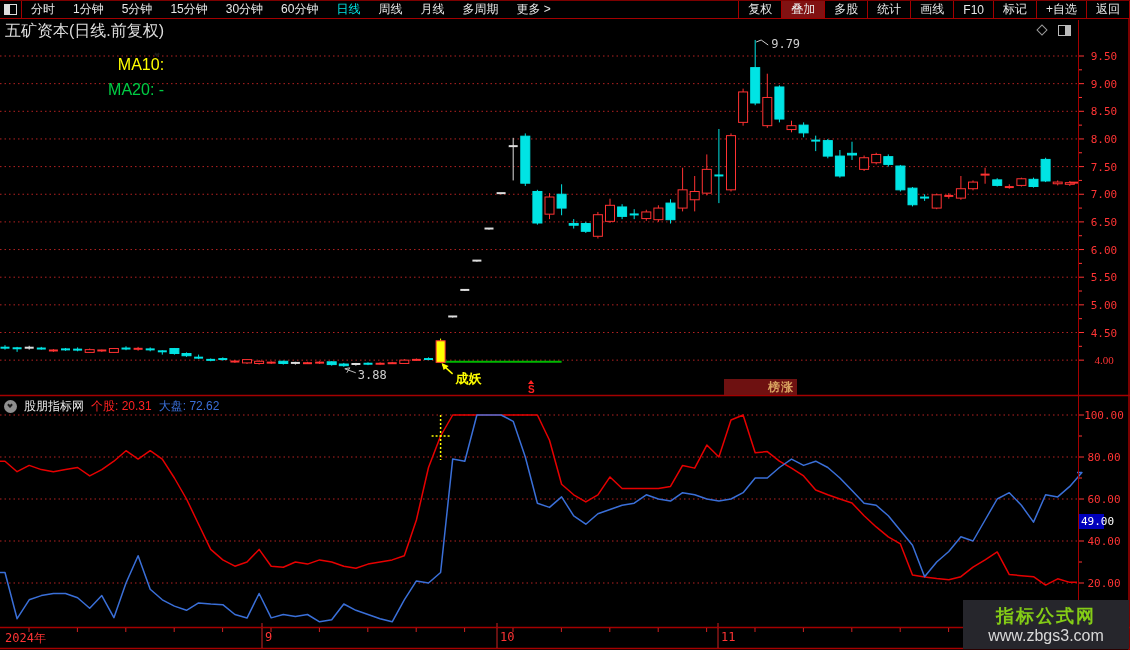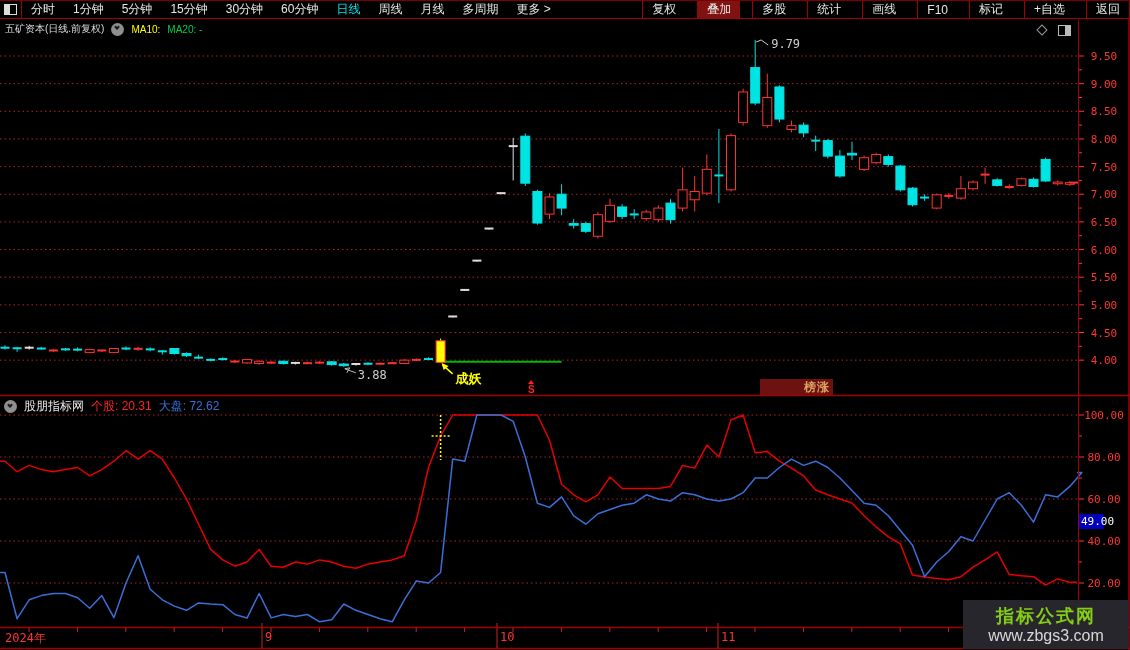--- a/index.html
+++ b/index.html
@@ -10,28 +10,28 @@
   
   .menubar { position:absolute; top:0; left:0; width:1130px; height:19px;
     border-top:1px solid #7c0000; border-bottom:1px solid #a40000;
     display:flex; align-items:stretch; color:#e8e8e8; font-size:12px; z-index:10; background:#000; }
   .win-icon { width:13px; height:11px; border:1px solid #ddd; position:relative; align-self:center; margin:0 4px 0 4px; }
   .win-icon::after { content:""; position:absolute; left:0; top:0; width:5px; height:9px; background:#ddd; }
   .msep { width:1px; background:#a40000; }
   .menu-left { display:flex; align-items:center; }
   .menu-left .mi { padding:0 9px; cursor:default; white-space:nowrap; }
   .menu-left .mi.active { color:#00e4e4; }
-  .menu-right { margin-left:auto; display:flex; align-items:stretch;gap:12px; }
+  .menu-right { margin-left:auto; display:flex; align-items:stretch; }
   .menu-right .mi { padding:0 9px; display:flex; align-items:center; border-left:1px solid #a40000; white-space:nowrap; }
   .menu-right .mi:last-child { border-right:1px solid #a40000; }
   .menu-right .mi.hl { background:#811212; }
 
   
-  .titlebar { position:absolute; top:21px; left:5px; height:16px; display:flex; align-items:center;
-    gap:7px; font-size:10px; color:#ddd; z-index:6; white-space:nowrap; }
+  .titlebar { position:absolute; top:21px; left:5px; height:16px; display:flex; align-items:flex-end;
+    gap:7px; font-size:16px; color:#ddd; z-index:6; white-space:nowrap;flex-direction:column; }
   .ma10 { color:#ffff00; } .ma20 { color:#00cc44; }
   .chev-circle { width:13px; height:13px; border-radius:50%; background:#8f8f8f; position:relative; display:inline-block; }
   .chev-circle i { position:absolute; left:3.5px; top:2.5px; width:4px; height:4px;
     border:solid #1a1a1a; border-width:0 2px 2px 0; transform:rotate(45deg); }
   .tr-icons { position:absolute; left:1038px; top:25px; display:flex; gap:12px; z-index:6; }
   .dia { width:8px; height:8px; border:1px solid #999; transform:rotate(45deg); margin-top:1px; }
   .half-sq { width:13px; height:11px; border:1px solid #bbb; position:relative; }
   .half-sq::after { content:""; position:absolute; right:0; top:0; width:5px; height:9px; background:#bbb; }
 
   svg#chart-svg { position:absolute; left:0; top:0; width:1130px; height:650px; z-index:1; }
@@ -396,33 +396,33 @@
       </span>
     <span class="nm">股朋指标网</span>
     <span class="stk"><span>个股:</span> <span>20.31</span></span>
     <span class="mkt"><span>大盘:</span> <span>72.62</span></span>
   </div>
 
   <div class="ann" id="ann-peak" style="left: 771.2px; top: 37px;">9.79</div>
   <div class="ann" id="ann-low" style="left: 357.8px; top: 367.786px;">3.88</div>
   <div class="ann" id="ann-signal" style="left: 455.6px; top: 369.915px;">成妖</div>
   <div class="ann" id="s-marker" style="left: 528px; top: 377px;"><span class="tri"></span><span>S</span></div>
-  <div class="ann" id="badge" style="left: 760px; top: 379px; padding-left: 44px;">榜涨</div>
+  <div class="ann" id="badge" style="left: 724px; top: 379px; padding-left: 44px;">榜涨</div>
 
   <div class="axis-marker" id="axis-marker" style="top: 514.1px;">49.00</div>
 
   <div class="year-label" style="left:5px">2024年</div>
   <div id="month-labels">
       <div class="month-label" style="left: 265px;">9</div>
       <div class="month-label" style="left: 500px;">10</div>
       <div class="month-label" style="left: 721px;">11</div>
     </div>
 
   <div id="price-axis">
-      <div class="axis-label" style="top: 354.15px;">4.00</div>
+      <div class="axis-label" style="top: 354.15px; font-family: Liberation Serif, serif;">4.00</div>
       <div class="axis-label" style="top: 326.5px;">4.50</div>
       <div class="axis-label" style="top: 298.85px;">5.00</div>
       <div class="axis-label" style="top: 271.2px;">5.50</div>
       <div class="axis-label" style="top: 243.55px;">6.00</div>
       <div class="axis-label" style="top: 215.9px;">6.50</div>
       <div class="axis-label" style="top: 188.25px;">7.00</div>
       <div class="axis-label" style="top: 160.6px;">7.50</div>
       <div class="axis-label" style="top: 132.95px;">8.00</div>
       <div class="axis-label" style="top: 105.3px;">8.50</div>
       <div class="axis-label" style="top: 77.65px;">9.00</div>

